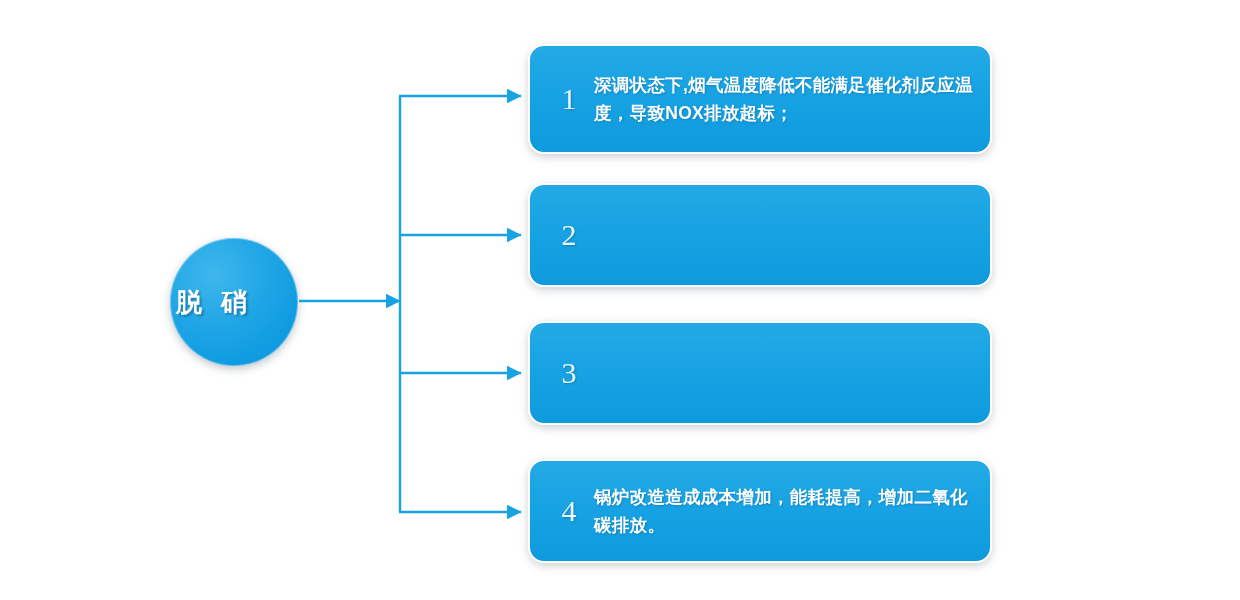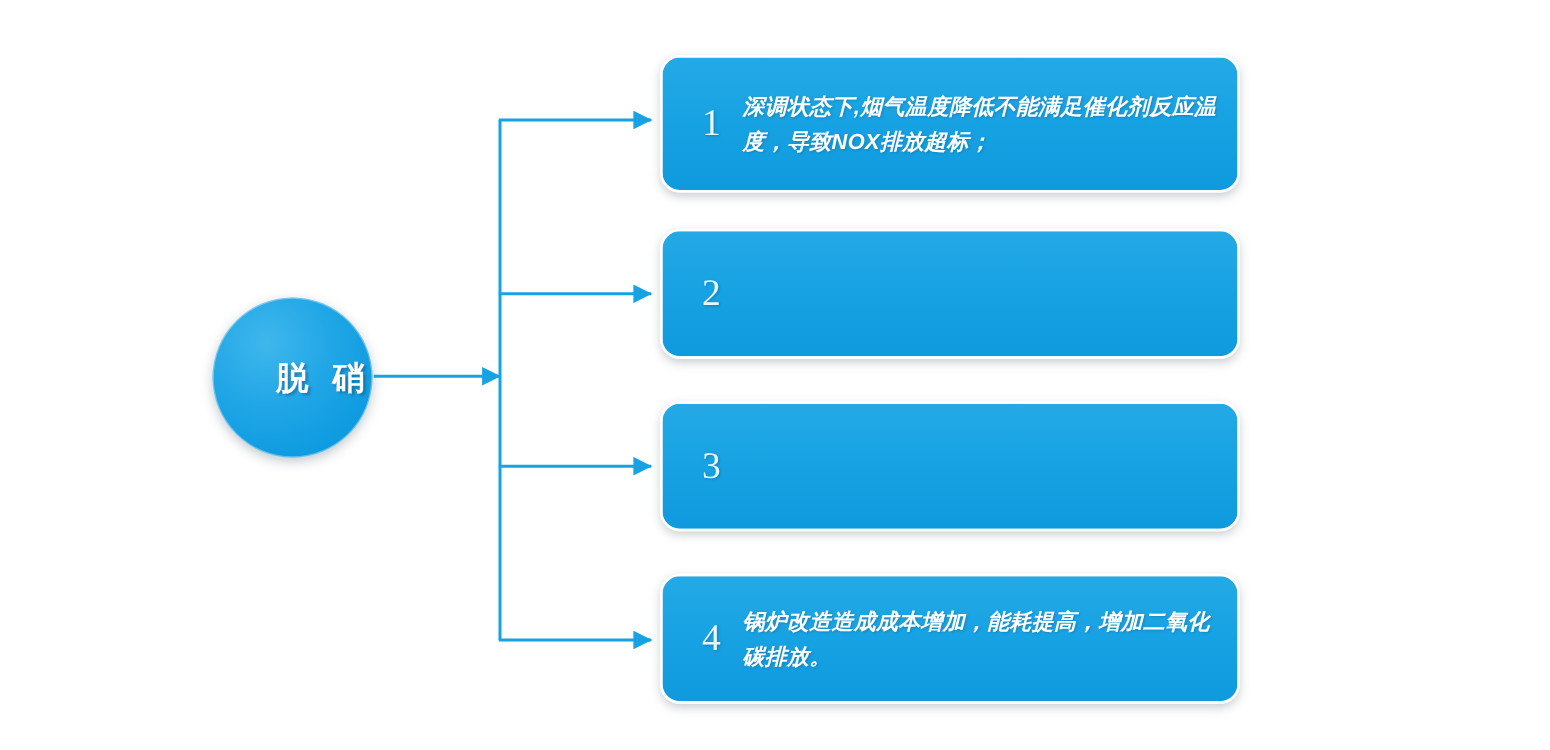--- a/index.html
+++ b/index.html
@@ -24,21 +24,21 @@
     position: absolute;
     left: 170px;
     top: 238px;
     width: 128px;
     height: 128px;
     border-radius: 50%;
     background: radial-gradient(circle at 34% 28%, #3fb7ec 0%, #20a6e6 42%, #109ce1 72%, #0e95d9 100%);
     box-shadow: 0 3px 9px rgba(120,130,140,0.45), 0 0 0 1px rgba(255,255,255,0.35) inset;
     display: flex;
     flex-direction: column;
-    align-items: flex-end;
+    align-items: flex-start;
     justify-content: center;
     box-sizing: border-box;
   }
   .hub-line {
     color: #ffffff;
     font-size: 26px;
     font-weight: bold;
     letter-spacing: 6px;
     text-indent: 6px;
     line-height: 1.42;
@@ -85,21 +85,20 @@
   .item-text {
     flex: 1 1 auto;
     color: #ffffff;
     font-family: "Liberation Sans", "DejaVu Sans", sans-serif;
     font-size: 17.5px;
     font-weight: bold;
     line-height: 1.62;
     letter-spacing: 0.3px;
     text-shadow: 1px 1px 2px rgba(10,70,110,0.30);
     padding-left: 8px;
-    font-style: italic;
   }
 </style>
 </head>
 <body>
 
 <div id="canvas">
 
   <div id="hub">
     <div class="hub-line">脱 硝</div>
   </div>

